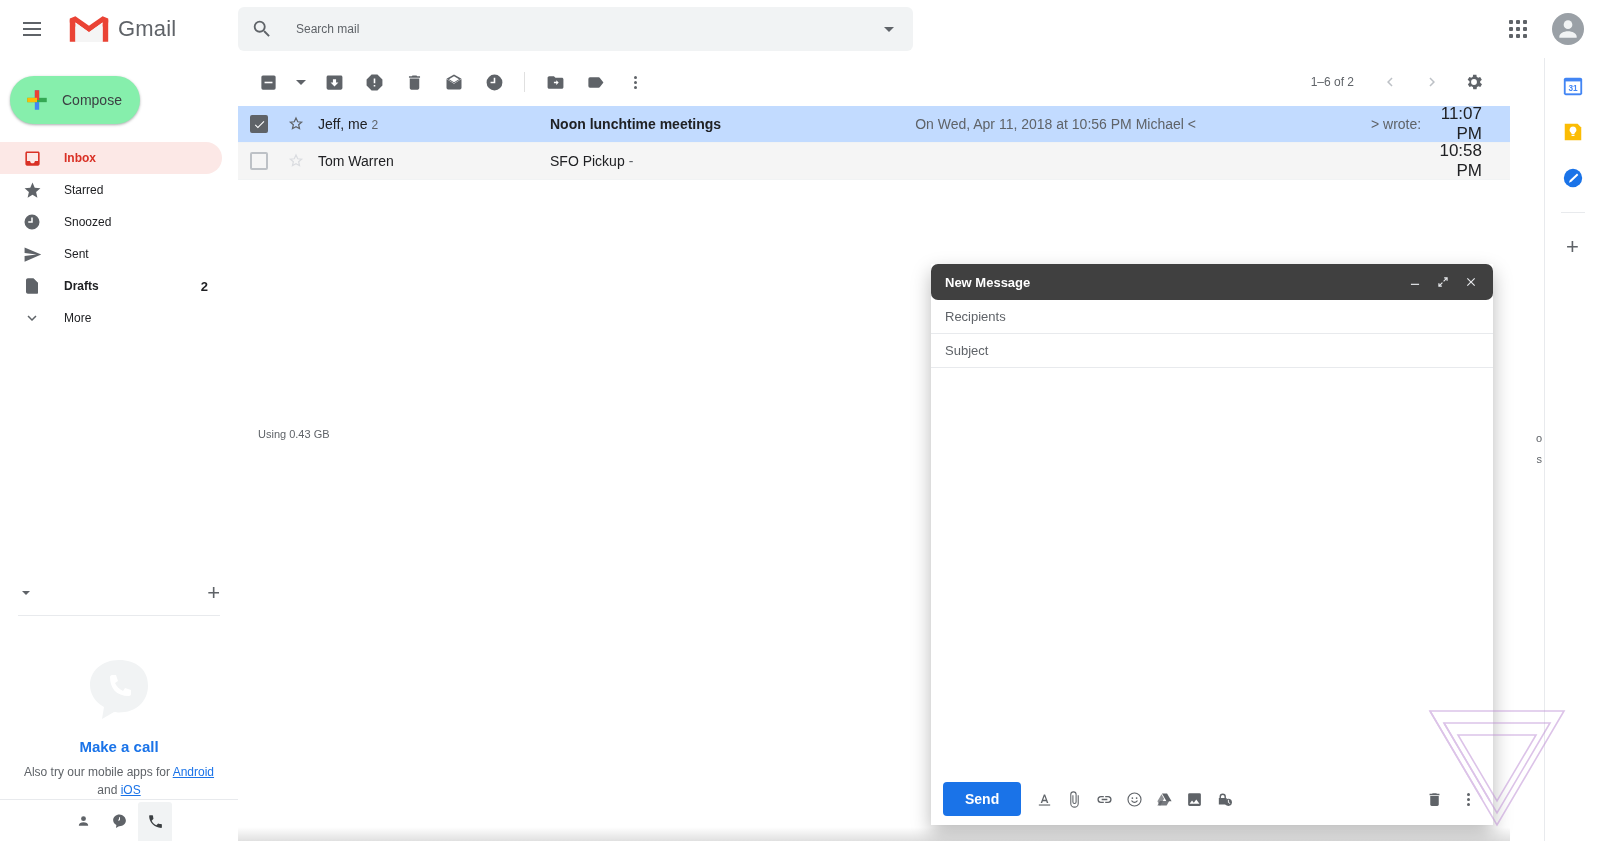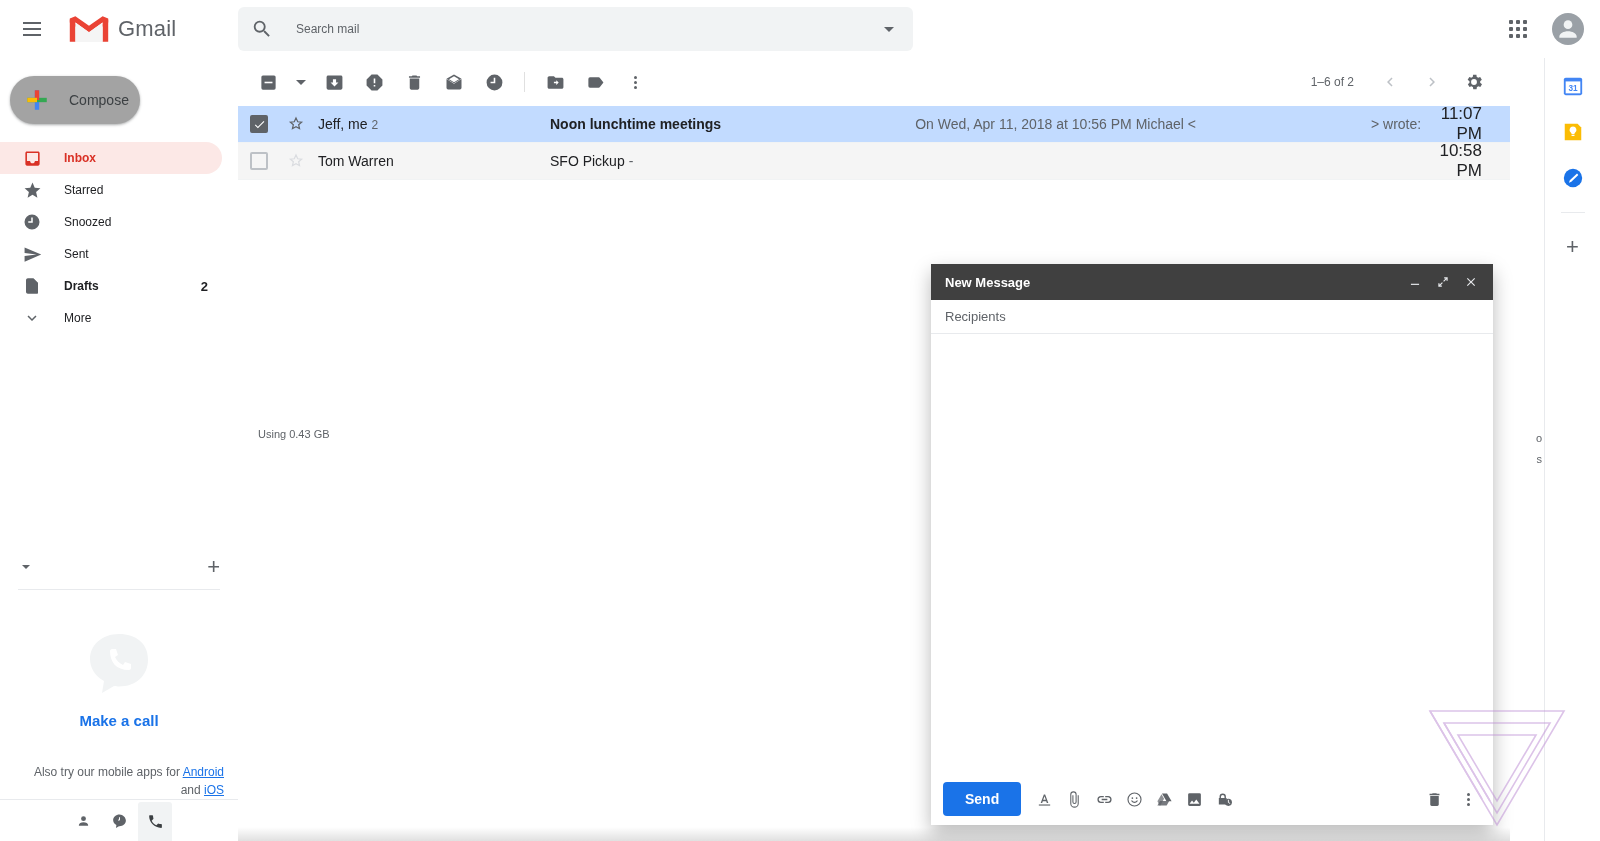--- a/index.html
+++ b/index.html
@@ -64,23 +64,23 @@
     background: #9aa0a6; display: flex; align-items: center; justify-content: center;
   }
 
   
   .sidebar {
     position: absolute; left: 0; top: 58px; width: 238px; height: 783px;
     background: #fff; display: flex; flex-direction: column;
   }
   .compose-btn {
     margin: 18px 0 12px 10px; width: 130px; height: 48px;
-    border-radius: 24px; background: #a3a3a3;
+    border-radius: 24px; background: #86efac;
     box-shadow: 0 1px 3px rgba(60,64,67,.3), 0 1px 2px rgba(60,64,67,.15);
-    display: flex; align-items: center; cursor: pointer; gap: 7px;
+    display: flex; align-items: center; cursor: pointer;
   }
   .compose-plus { width: 26px; height: 26px; margin-left: 14px; flex: none; }
   .compose-label { font-size: 14px; color: #3c4043; margin-left: 12px; }
 
   .nav-list { margin-top: 6px; }
   .nav-item {
     height: 32px; display: flex; align-items: center;
     padding-left: 22px; cursor: pointer; border-radius: 0 16px 16px 0;
     margin-right: 16px; position: relative;
   }
@@ -104,21 +104,21 @@
   .hang-div { height: 1px; background: #e8eaed; margin: 0 18px; }
   .hang-body {
     flex: 1; display: flex; flex-direction: column; align-items: center;
     justify-content: center; padding-top: 40px;
   }
   .hang-phone-circle {
     width: 68px; height: 68px; position: relative; margin-bottom: 14px;
   }
   .make-call-link { color: #1a73e8; font-size: 15px; font-weight: bold; cursor: pointer; }
   .hang-sub {
-    margin-top: 34px; font-size: 12px; color: #5f6368; text-align: right; line-height: 1.5;
+    margin-top: 8px; font-size: 12px; color: #5f6368; text-align: center; line-height: 1.5;
     width: 210px;
   }
   .hang-sub a { color: #1a73e8; text-decoration: underline; cursor: pointer; }
   .hang-tabs {
     height: 42px; display: flex; align-items: stretch; justify-content: center;
     border-top: 1px solid #e8eaed; gap: 2px; padding-top: 2px;
   }
   .hang-tab {
     width: 34px; display: flex; align-items: center; justify-content: center;
     cursor: pointer; border-radius: 3px 3px 0 0;
@@ -197,21 +197,21 @@
   .rail-plus { font-size: 22px; color: #5f6368; font-weight: 300; line-height: 1; cursor: pointer; }
 
   
   .compose-win {
     position: absolute; left: 931px; top: 264px; width: 562px; height: 561px;
     background: #fff; box-shadow: 0 8px 18px rgba(0,0,0,.28);
     display: flex; flex-direction: column; z-index: 50;
   }
   .cw-head {
     height: 36px; background: #404040; display: flex; align-items: center;
-    padding: 0 8px 0 14px; color: #fff;
+    padding: 0 8px 0 14px; color: #fff; border-radius: 7px;
   }
   .cw-title { font-size: 13px; font-weight: bold; flex: 1; }
   .cw-ctrl { width: 28px; height: 28px; display: flex; align-items: center; justify-content: center; cursor: pointer; }
   .cw-field {
     height: 34px; display: flex; align-items: center; padding: 0 14px;
     border-bottom: 1px solid #e8eaed; font-size: 13px; color: #5f6368;
   }
   .cw-field input {
     border: none; outline: none; width: 100%; font-size: 13px;
     font-family: "Liberation Sans", sans-serif; color: #202124; background: transparent;
@@ -586,20 +586,23 @@
       </div>
       <div class="cw-ctrl">
         <svg width="14" height="14" viewBox="0 0 24 24">
             <path fill="#e8eaed" d="M19 6.4L17.6 5 12 10.6 6.4 5 5 6.4 10.6 12 5 17.6 6.4 19 12 13.4 17.6 19 19 17.6 13.4 12z"></path>
           </svg>
       </div>
     </div>
     <div class="cw-field">
       <input value="" placeholder="Recipients" style="">
     </div>
+    <div class="cw-field">
+      <input value="" placeholder="Subject" style="">
+    </div>
     <div class="cw-body" contenteditable="true" style=""></div>
     <div class="cw-foot">
       <button class="send-btn">Send</button>
       <div class="cw-tool">
         <svg width="17" height="17" viewBox="0 0 24 24">
             <path fill="#5f6368" d="M9.6 14.5h4.8l.9 2.5h2.1L12.9 5h-1.8L6.6 17h2.1l.9-2.5zM12 7.3l1.8 5.2h-3.6L12 7.3z"></path>
             <rect x="4" y="19" width="16" height="1.6" fill="#5f6368"></rect>
           </svg>
       </div>
       <div class="cw-tool">

